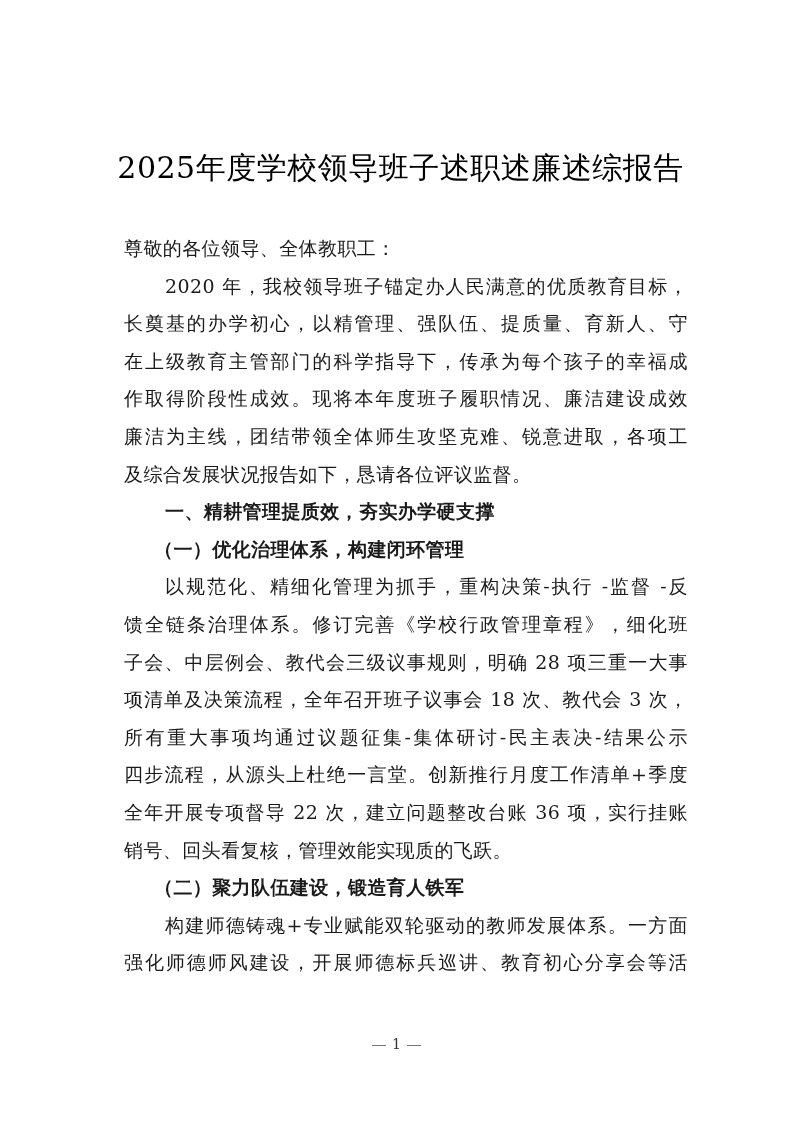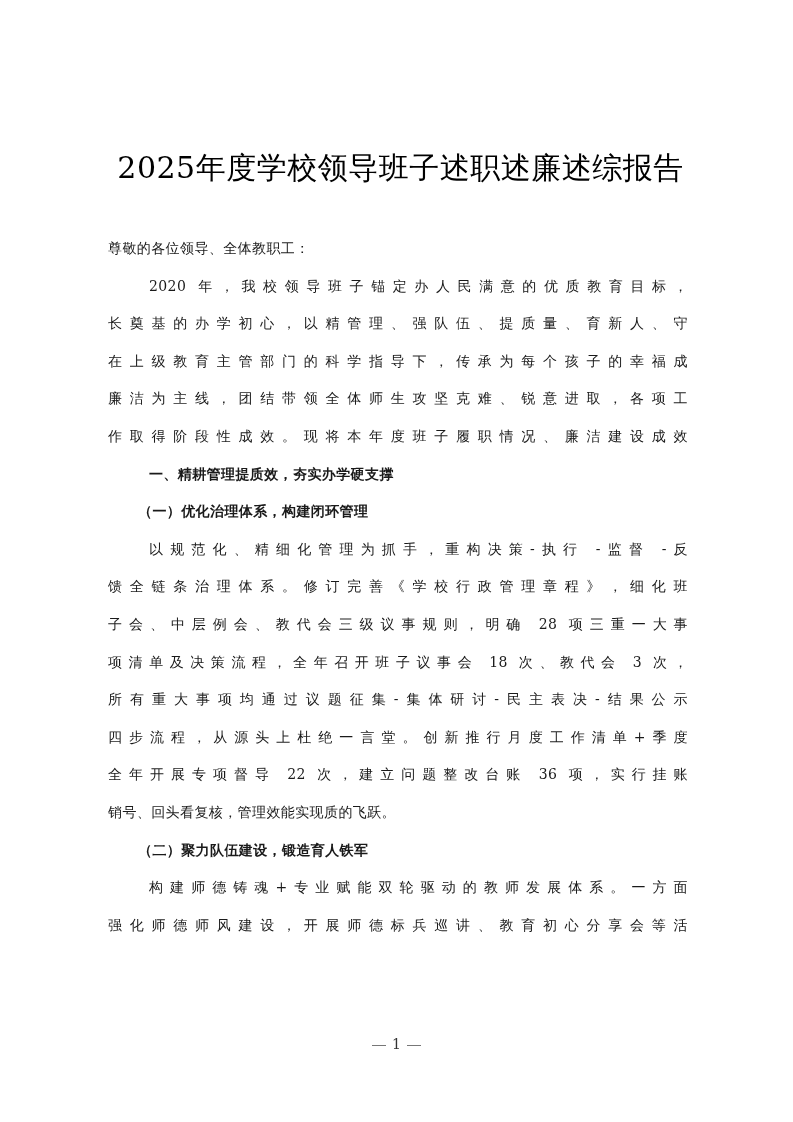--- a/index.html
+++ b/index.html
@@ -3,44 +3,45 @@
   <meta charset="utf-8">
   <style>
     html, body { margin: 0; padding: 0; background: #ffffff; }
     body { width: 793px; height: 1122px; position: relative; overflow: hidden;
            font-family: "DejaVu Serif", "Liberation Serif", serif; color: #1a1a1a; }
     .page { position: absolute; left: 0; top: 0; width: 793px; height: 1122px; background: #fff; }
     .title { position: absolute; left: 4px; width: 793px; top: 148px; text-align: center;
              font-size: 30px; font-weight: normal; letter-spacing: 0.5px; color: #000;
              font-family: "DejaVu Serif", "Liberation Serif", serif; }
     .body { position: absolute; left: 108px; top: 230px; width: 580px; }
-    .line { height: 37.6px; line-height: 37.6px; font-size: 14px; white-space: nowrap;
-            text-align: justify; text-align-last: justify; letter-spacing: 0.4px; }
+    .line { height: 37.6px; line-height: 37.6px; font-size: 19px; white-space: nowrap;
+            text-align: justify; text-align-last: justify; letter-spacing: 0.4px; margin-left: 16px; }
     .line.last { text-align-last: left; }
     .indent { padding-left: 41px; }
     .h1, .h2 { font-weight: bold; text-align-last: left; }
     .h2 { padding-left: 30px; }
     .footer { position: absolute; left: 0; width: 793px; top: 1036px; text-align: center;
               font-size: 14px; color: #333; }
     .footer .dash { display: inline-block; width: 14px; height: 1px; background: #777;
                     vertical-align: middle; margin: 0 6px; }
   </style>
 </head>
 <body>
 
 <div class="page">
   <div class="title">2025年度学校领导班子述职述廉述综报告</div>
 
   <div class="body">
     <div class="line last">尊敬的各位领导、全体教职工：</div>
     <div class="line indent">2020 年，我校领导班子锚定办人民满意的优质教育目标，</div>
     <div class="line">长奠基的办学初心，以精管理、强队伍、提质量、育新人、守</div>
     <div class="line">在上级教育主管部门的科学指导下，传承为每个孩子的幸福成</div>
+    <div class="line">作取得阶段性成效。现将本年度班子履职情况、廉洁建设成效</div>
     <div class="line">廉洁为主线，团结带领全体师生攻坚克难、锐意进取，各项工</div>
-    <div class="line">作取得阶段性成效。现将本年度班子履职情况、廉洁建设成效</div>
+    <div class="line last">及综合发展状况报告如下，恳请各位评议监督。</div>
     <div class="line h1 indent">一、精耕管理提质效，夯实办学硬支撑</div>
     <div class="line h2">（一）优化治理体系，构建闭环管理</div>
     <div class="line indent">以规范化、精细化管理为抓手，重构决策-执行 -监督 -反</div>
     <div class="line">馈全链条治理体系。修订完善《学校行政管理章程》，细化班</div>
     <div class="line">子会、中层例会、教代会三级议事规则，明确 28 项三重一大事</div>
     <div class="line">项清单及决策流程，全年召开班子议事会 18 次、教代会 3 次，</div>
     <div class="line">所有重大事项均通过议题征集-集体研讨-民主表决-结果公示</div>
     <div class="line">四步流程，从源头上杜绝一言堂。创新推行月度工作清单+季度</div>
     <div class="line">全年开展专项督导 22 次，建立问题整改台账 36 项，实行挂账</div>
     <div class="line last">销号、回头看复核，管理效能实现质的飞跃。</div>

